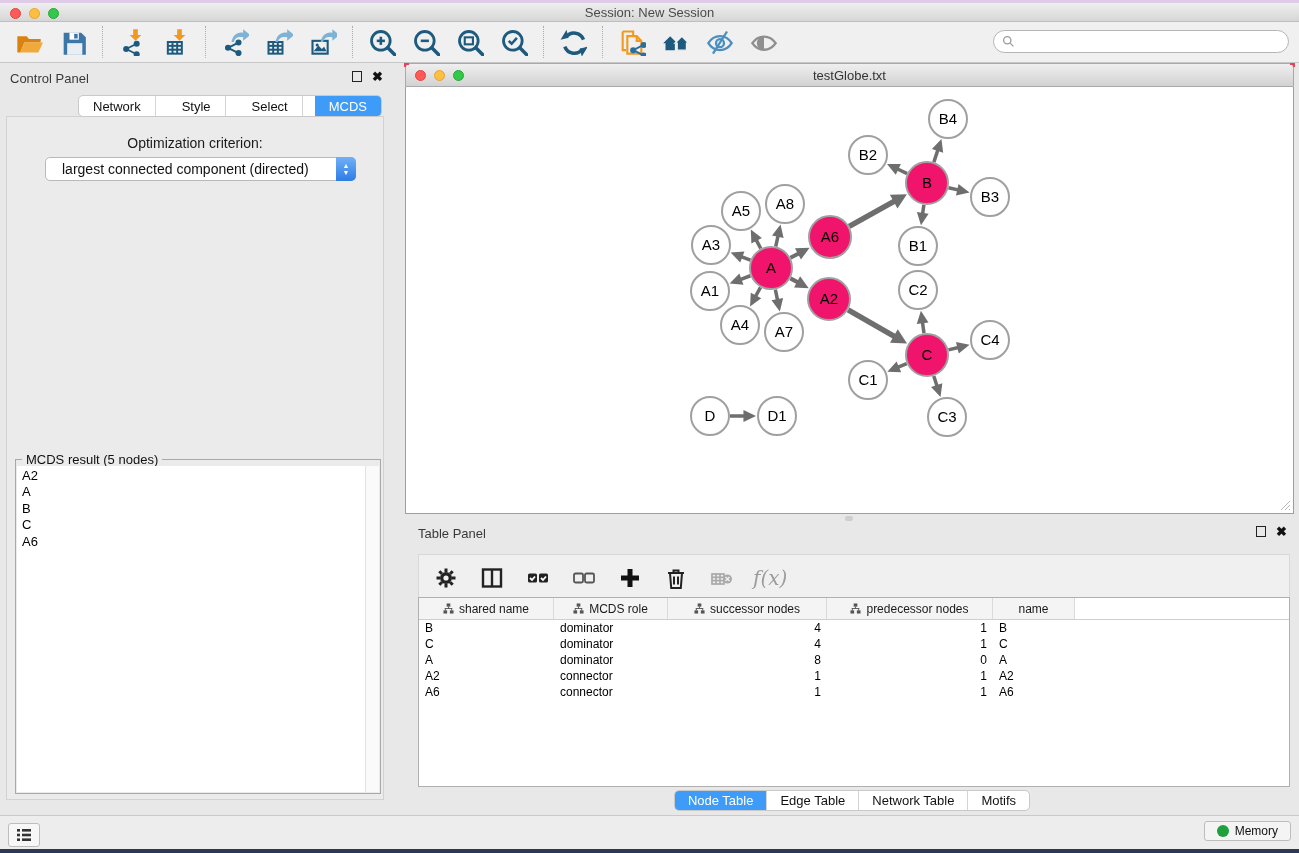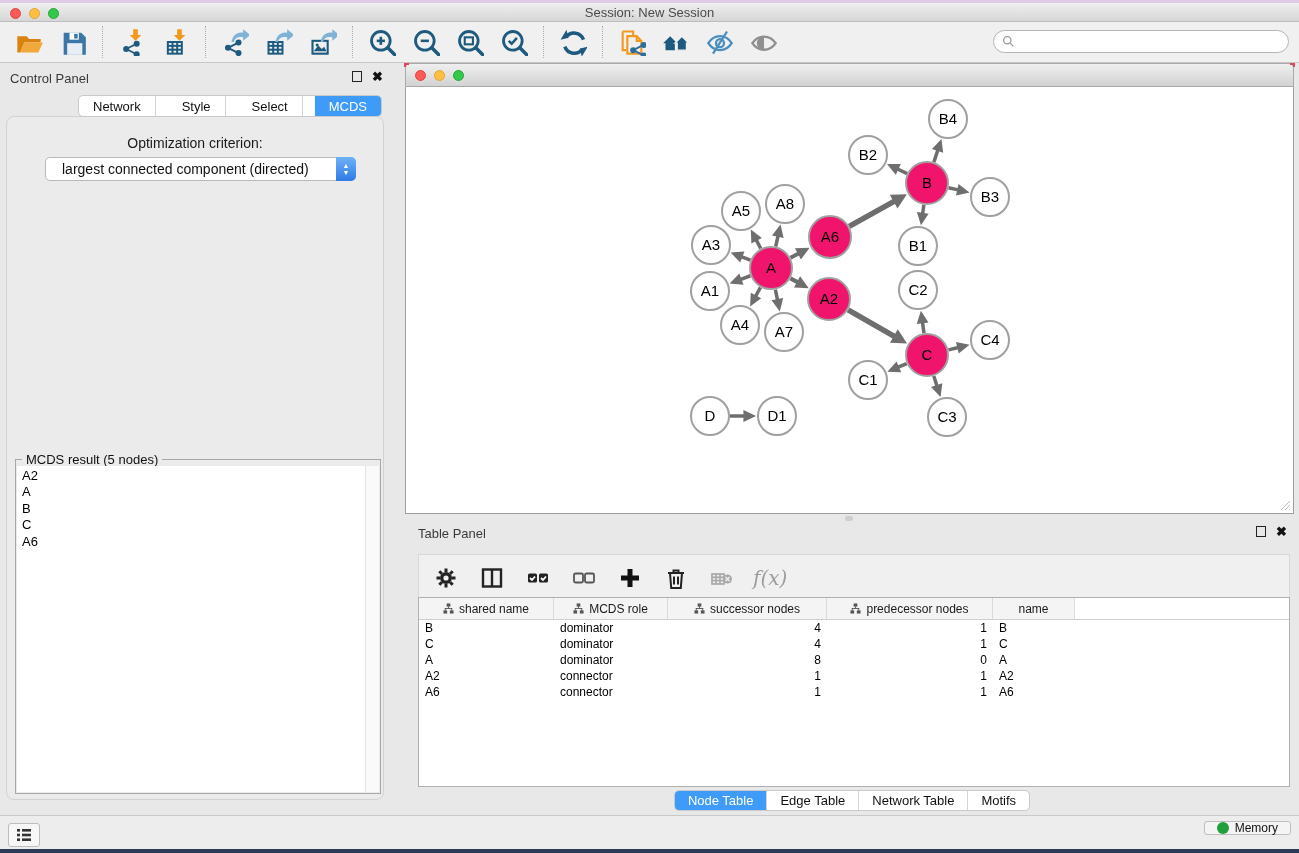--- a/index.html
+++ b/index.html
@@ -37,21 +37,21 @@
   .float-btn { width:10px; height:11px; border:1.5px solid #222; display:inline-block; cursor:pointer; }
   .close-btn { font-size:13px; font-weight:bold; color:#111; cursor:pointer; line-height:11px; }
 
   .cp-tabs { position:absolute; left:78px; top:32px; height:22px; display:flex;
     border:1px solid #C9C9C9; border-radius:5px; overflow:hidden; background:#fff; z-index:3;gap:12px; }
   .cp-tab { padding:3px 14px 0 14px; font-size:13px; color:#111; border-right:1px solid #D5D5D5; cursor:pointer; }
   .cp-tab:last-child { border-right:none; }
   .cp-tab.active { background:#3E9BF7; color:#fff; }
 
   .cp-body { position:absolute; left:6px; top:53px; width:378px; height:684px;
-    background:#EBEBEB; border:1px solid #D2D2D2; border-radius:8px; }
+    background:#EBEBEB; border:1px solid #D2D2D2; border-radius:0; }
   .opt-label { position:absolute; left:0; right:0; top:18px; text-align:center; font-size:14px; color:#1A1A1A; }
   .dropdown { position:absolute; left:38px; top:40px; width:311px; height:24px; background:#fff;
     border:1px solid #B9B9B9; border-radius:5px; display:flex; align-items:center; cursor:pointer; }
   .dropdown .dd-text { flex:1; font-size:14px; padding-left:16px; color:#111; white-space:nowrap; }
   .dd-stepper { width:20px; height:24px; margin:-1px -1px -1px 0; border-radius:0 5px 5px 0;
     background:linear-gradient(#6FB1F8,#2E7BE5); display:flex; flex-direction:column; align-items:center; justify-content:center; }
   .dd-stepper span { color:#fff; font-size:7px; line-height:7px; }
   .cp-buttons { position:absolute; left:0; right:0; top:74px; display:flex; justify-content:center; gap:13px; }
   .btn { background:#fff; border:1px solid #C4C4C4; border-radius:5px; height:24px;
     font-size:14px; color:#111; padding:0 17px; font-family:"Liberation Sans",sans-serif; cursor:pointer; }
@@ -100,21 +100,21 @@
   .tp-tabs-inner { display:flex; border:1px solid #C9C9C9; border-radius:5px; overflow:hidden; background:#fff; height:21px; }
   .tp-tab { padding:2px 13px 0 13px; font-size:13px; color:#111; border-right:1px solid #D5D5D5; cursor:pointer; }
   .tp-tab:last-child { border-right:none; }
   .tp-tab.active { background:#3E9BF7; color:#fff; }
 
   
   .status-bar { position:absolute; left:0; top:815px; width:1299px; height:34px;
     background:#EDEDED; border-top:1px solid #C9C9C9; }
   .list-btn { position:absolute; left:8px; top:7px; width:32px; height:24px; background:#F7F7F7;
     border:1px solid #BDBDBD; border-radius:3px; display:flex; align-items:center; justify-content:center; cursor:pointer; }
-  .memory-btn { position:absolute; right:8px; top:5px; height:14px; background:#F4F4F4;
+  .memory-btn { position:absolute; right:8px; top:5px; height:20px; background:#F4F4F4;
     border:1px solid #BDBDBD; border-radius:3px; display:flex; align-items:center; gap:6px;
     padding:0 12px; font-size:12px; color:#111; cursor:pointer; }
   .memory-dot { width:12px; height:12px; border-radius:50%; background:#1FA03C; }
   .bottom-strip { position:absolute; left:0; top:849px; width:1299px; height:4px; background:#2B3A52; }
 </style>
 </head>
 <body>
 
 <div class="top-strip"></div>
 
@@ -353,20 +353,21 @@
 
 <div class="net-window">
   <div class="net-titlebar">
     <span class="corner-mark l"></span>
     <span class="corner-mark r"></span>
     <div class="lights">
       <span class="light red"></span>
       <span class="light yellow"></span>
       <span class="light green"></span>
     </div>
+    <div class="net-title">testGlobe.txt</div>
   </div>
   <div class="net-canvas">
     <svg id="graph-svg" width="885" height="424" viewBox="0 0 885 424">
         <line x1="344.4146596993366" y1="188.76168568713538" x2="333.52124938572416" y2="192.86903711685812" stroke="#6E6E6E" stroke-width="3.5"></line>
         <polygon points="323.64964301426966,196.5911182077344 333.30228088140825,186.61942290523533 337.4830070356153,197.70743574900175" fill="#6E6E6E"></polygon>
         <line x1="344.4575854193549" y1="173.12540774408606" x2="334.45969000087973" y2="169.29288116700388" stroke="#6E6E6E" stroke-width="3.5"></line>
         <polygon points="324.60866846334307,165.5166562442815 338.4479531044061,164.47630744525412 334.2064113665615,175.54119893528343" fill="#6E6E6E"></polygon>
         <line x1="354.48901716798036" y1="200.32664585242324" x2="349.07370492500996" y2="210.28383287982032" stroke="#6E6E6E" stroke-width="3.5"></line>
         <polygon points="344.03321088510967,219.55183804995966 344.8242316972114,205.69606628961293 355.2342659404485,211.35766386049625" fill="#6E6E6E"></polygon>
         <line x1="354.7535784776823" y1="161.53179910759638" x2="349.6942999558692" y2="151.91916991615153" stroke="#6E6E6E" stroke-width="3.5"></line>

